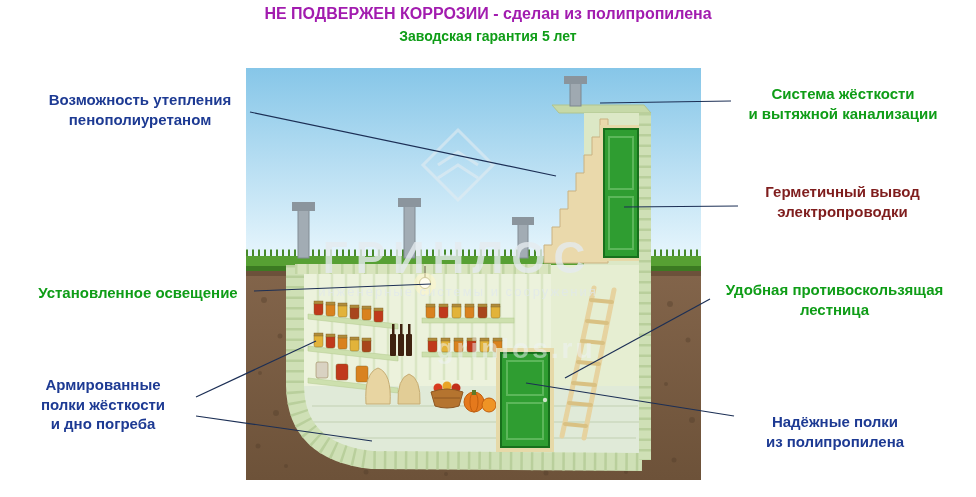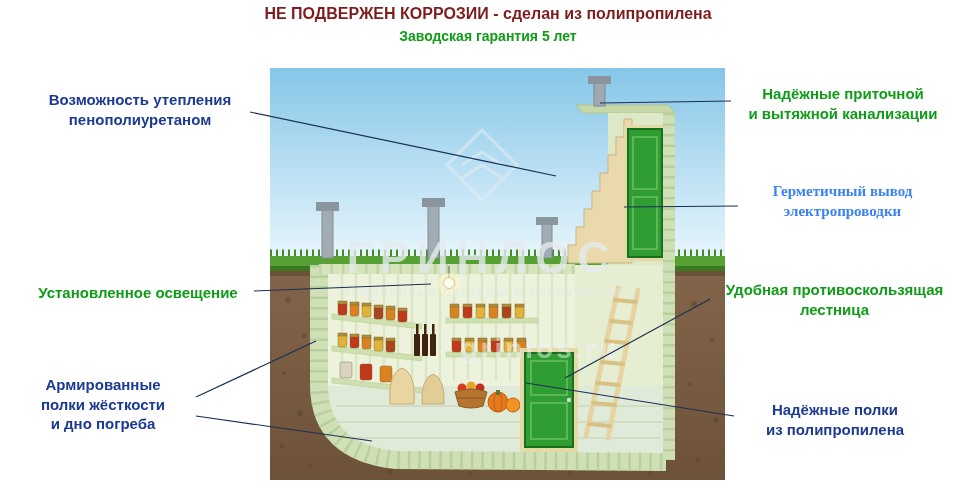--- a/index.html
+++ b/index.html
@@ -3,41 +3,41 @@
 <meta charset="utf-8">
 <style>
   * { margin: 0; padding: 0; box-sizing: border-box; }
   body { background: #ffffff; font-family: "Liberation Sans", sans-serif; }
   .page { position: relative; width: 976px; height: 497px; background: #ffffff; overflow: hidden; }
 
   .header { position: absolute; top: 5px; left: 0; width: 100%; text-align: center; }
   .header .h1 { font-size: 16px; font-weight: bold; }
   .header .h2 { font-size: 14px; font-weight: bold; margin-top: 5px; }
 
-  .scene { position: absolute; left: 270px; top: 68px; width: 455px; height: 412px; }
+  .scene { position: absolute; left: 246px; top: 68px; width: 455px; height: 412px; }
 
   .callouts { position: absolute; left: 0; top: 0; width: 976px; height: 497px; pointer-events: none; }
 
   .label { position: absolute; font-weight: bold; font-size: 15px; line-height: 1.3;
            text-align: center; white-space: pre-line; }
   .pos-insulation  { left: 20px;   top: 90px;  width: 240px; }
   .pos-lighting    { left: 0px;   top: 283px; width: 252px; }
   .pos-ribs        { left: 22px;  top: 375px; width: 162px; }
   .pos-ventilation { left: 733px; top: 84px;  width: 220px; }
   .pos-electrical  { left: 740px; top: 182px; width: 205px; }
   .pos-ladder      { left: 712px; top: 280px; width: 245px; }
-  .pos-shelves     { left: 736px; top: 400px; width: 198px; }
+  .pos-shelves     { left: 736px; top: 412px; width: 198px; }
 </style>
 </head>
 <body>
 
 <div class="page">
 
   <div class="header">
-    <div class="h1" style="color: #7f1d1d;">НЕ ПОДВЕРЖЕН КОРРОЗИИ - сделан из полипропилена</div>
+    <div class="h1" style="color: #a21caf;">НЕ ПОДВЕРЖЕН КОРРОЗИИ - сделан из полипропилена</div>
     <div class="h2" style="color: rgb(15, 157, 23);">Заводская гарантия 5 лет</div>
   </div>
 
   <div class="scene">
     <svg viewBox="0 0 455 412" width="455" height="412">
       <defs>
         <linearGradient id="skyGrad" x1="0" y1="0" x2="0" y2="1">
           <stop offset="0" stop-color="#86c6e8"></stop>
           <stop offset="1" stop-color="#eaf7fd"></stop>
         </linearGradient>
@@ -296,22 +296,22 @@
       <line x1="734" y1="416" x2="526" y2="383"></line>
     </g>
   </svg>
 
   <div class="label pos-insulation" style="color: rgb(29, 58, 147);">Возможность утепления
 пенополиуретаном</div>
   <div class="label pos-lighting" style="color: rgb(15, 157, 23); padding-left: 24px;">Установленное освещение</div>
   <div class="label pos-ribs" style="color: rgb(29, 58, 147);">Армированные
 полки жёсткости
 и дно погреба</div>
-  <div class="label pos-ventilation" style="color: rgb(15, 157, 23);">Надёжные приточной
+  <div class="label pos-ventilation" style="color: rgb(15, 157, 23);">Система жёсткости
 и вытяжной канализации</div>
-  <div class="label pos-electrical" style="color: #3b82f6; font-family: Liberation Serif, serif;">Герметичный вывод
+  <div class="label pos-electrical" style="color: #7f1d1d;">Герметичный вывод
 электропроводки</div>
   <div class="label pos-ladder" style="color: rgb(15, 157, 23);">Удобная противоскользящая
 лестница</div>
   <div class="label pos-shelves" style="color: rgb(29, 58, 147);">Надёжные полки
 из полипропилена</div>
 
 </div>
 
 </body></html>

